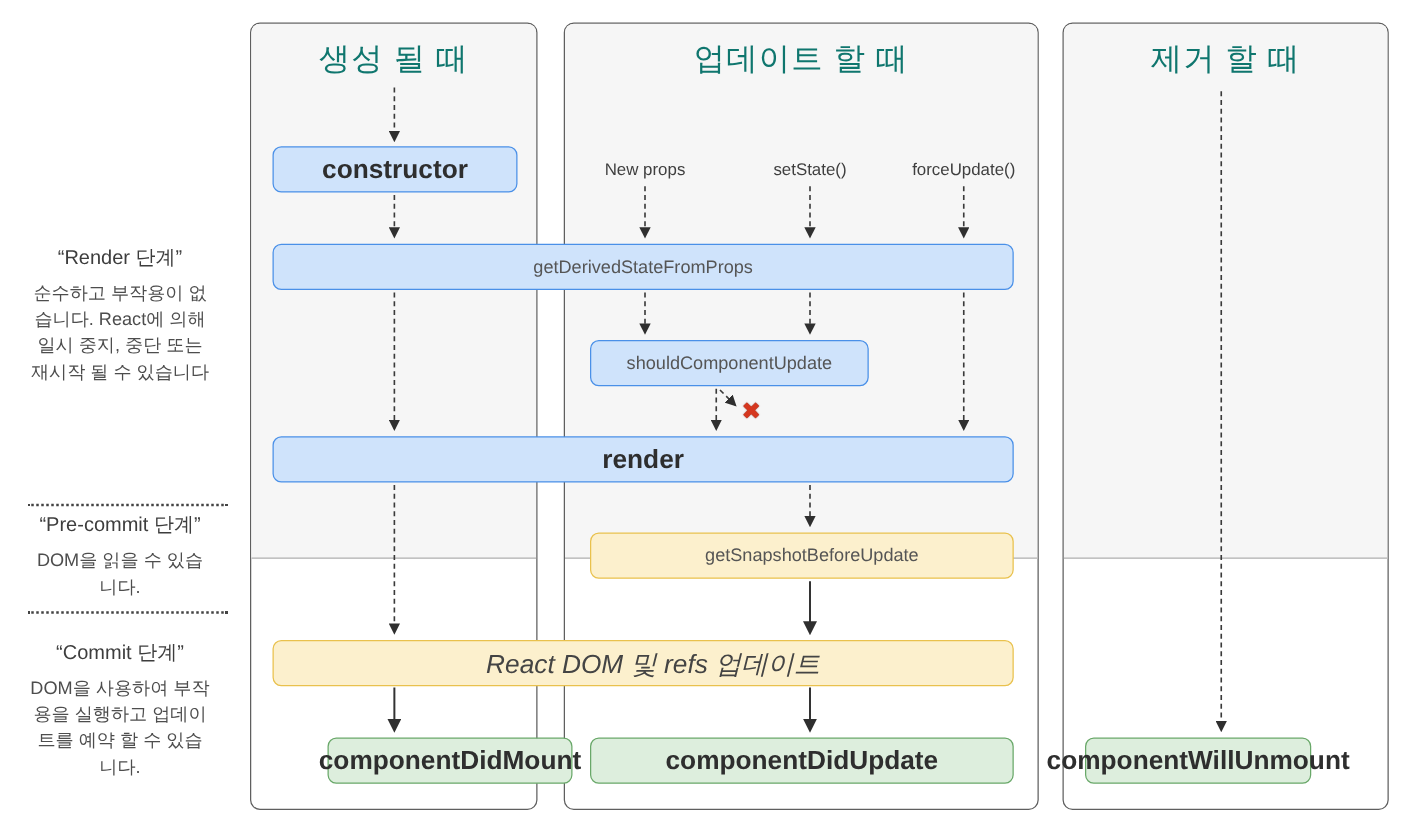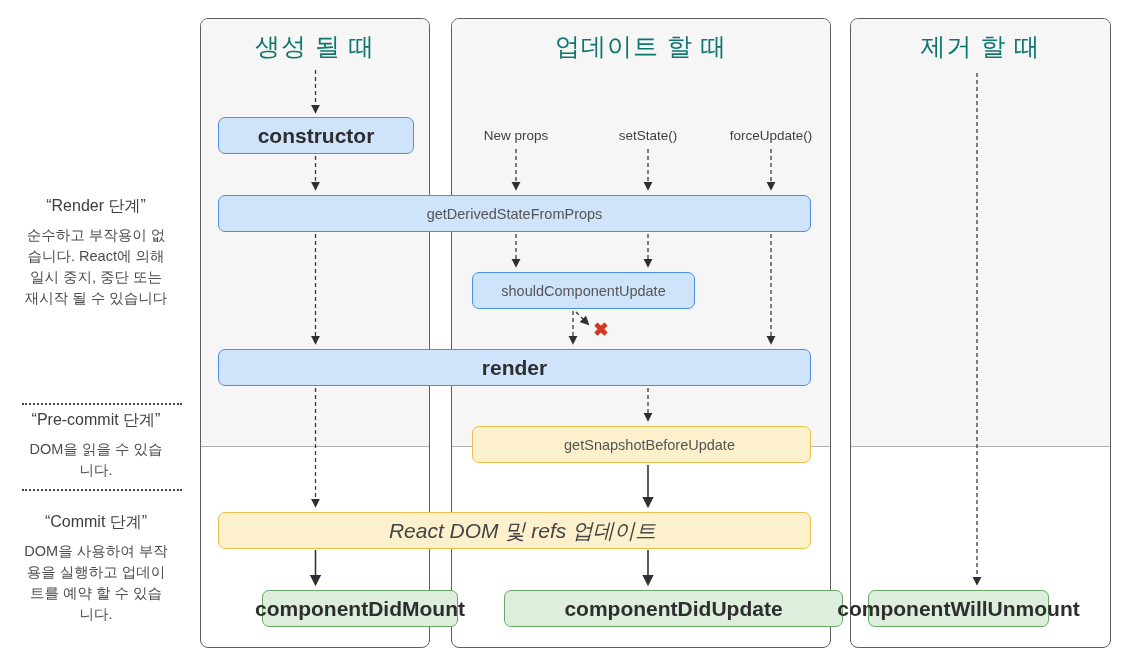--- a/index.html
+++ b/index.html
@@ -138,21 +138,21 @@
   </div>
   <div class="box yellow reg" style="left:472px;top:426px;width:339px;">
     <span>getSnapshotBeforeUpdate</span>
   </div>
   <div class="box yellow italic" style="left:218px;top:512px;width:593px;">
     <span>React DOM 및 refs 업데이트</span>
   </div>
   <div class="box green bold" style="left:218px;top:590px;width:196px;margin-left:44px;">
     <span>componentDidMount</span>
   </div>
-  <div class="box green bold" style="left:472px;top:590px;width:339px;margin-left:32px;">
+  <div class="box green bold" style="left:472px;top:590px;width:339px;">
     <span>componentDidUpdate</span>
   </div>
   <div class="box green bold" style="left:868px;top:590px;width:181px;">
     <span>componentWillUnmount</span>
   </div>
 
   <div class="abort">✖</div>
 
 </div>
 

